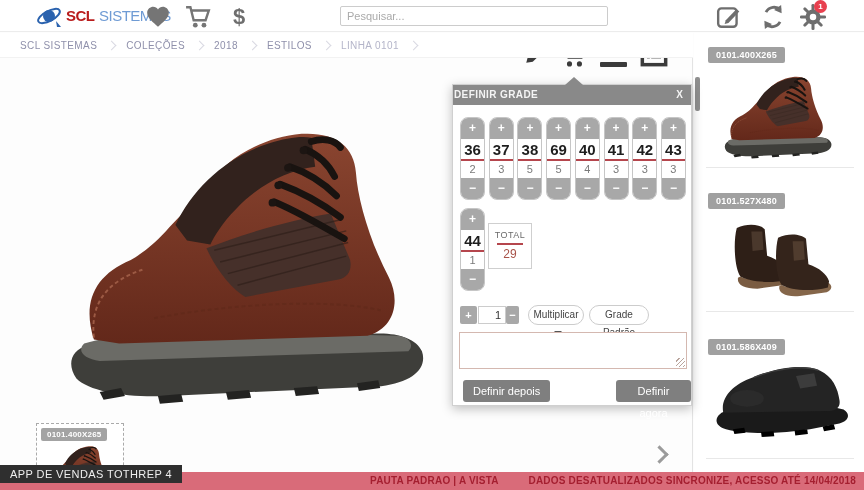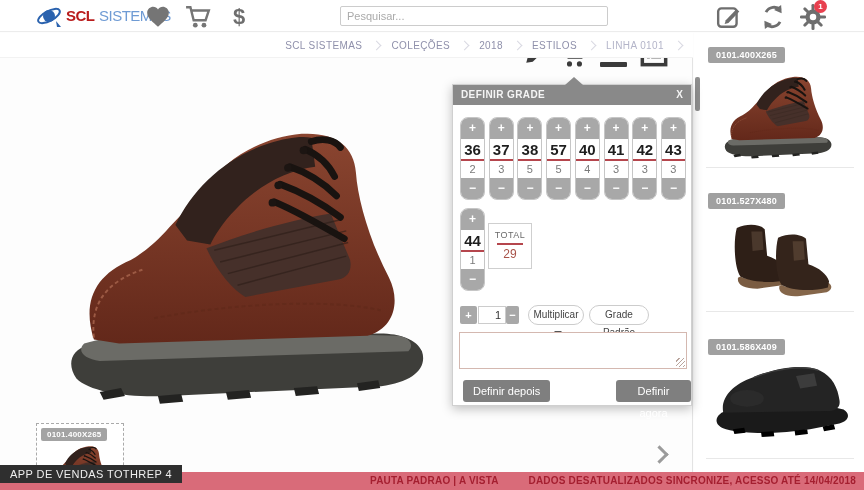--- a/index.html
+++ b/index.html
@@ -12,41 +12,41 @@
   .logo-text b { color:#b91c1c; font-size:15px; letter-spacing:-0.5px; }
   .logo-text span { color:#6f9bd4; font-size:15px; font-weight:normal; letter-spacing:-0.5px; }
   .tb-icon { position:absolute; top:4px; width:26px; height:26px; cursor:pointer; }
   .dollar { font-size:22px; font-weight:bold; color:#6e6e6e; line-height:26px; text-align:center; }
   .search-wrap { position:absolute; left:340px; top:6px; }
   .search-wrap input { width:268px; height:20px; border:1px solid #ccc; border-radius:2px; font-size:11px; padding:0 6px; color:#555; font-family:"Liberation Sans",sans-serif; }
   .search-wrap input::placeholder { color:#aaa; }
   .badge { position:absolute; left:814px; top:0px; min-width:13px; height:13px; background:#e8404f; color:#fff; border-radius:7px; font-size:8px; font-weight:bold; text-align:center; line-height:13px; padding:0 2px; z-index:31; }
 
   
-  .crumbbar { position:absolute; left:0; top:33px; width:693px; height:25px; background:#fff; border-bottom:1px solid #f2f2f2; display:flex; align-items:center; padding-left:20px; z-index:5;justify-content:flex-end; }
+  .crumbbar { position:absolute; left:0; top:33px; width:693px; height:25px; background:#fff; border-bottom:1px solid #f2f2f2; display:flex; align-items:center; padding-left:20px; z-index:5; }
   .crumb { font-size:10px; color:#8f90ab; letter-spacing:.4px; cursor:pointer; white-space:nowrap; }
   .crumb.last { color:#b4b5c9; }
   .crumb-sep { width:7px; height:7px; border-top:1px solid #d9d9e2; border-right:1px solid #d9d9e2; transform:rotate(45deg); margin:0 11px; flex:0 0 auto; }
 
   
   .main { position:absolute; left:0; top:33px; width:693px; height:440px; background:#fdfdfd; border-right:1px solid #e3e3e3; }
   .toolbar-icon { position:absolute; cursor:pointer; }
   .hamburger { display:flex; flex-direction:column; gap:4px; }
   .hamburger div { width:27px; height:5px; background:#3b3b3b; border-radius:1px; }
 
   .hero { position:absolute; left:55px; top:62px; width:400px; height:330px; }
 
   .thumb-sel { position:absolute; left:36px; top:390px; width:88px; height:62px; border:1px dashed #aaa; overflow:hidden; background:#fff; cursor:pointer; }
   .thumb-badge { position:absolute; left:4px; top:4px; background:rgba(150,150,150,.88); color:#fff; font-size:8px; font-weight:bold; padding:2px 6px; border-radius:2px; letter-spacing:.2px; z-index:2; }
   .next-arrow { position:absolute; left:653px; top:415px; width:13px; height:13px; border-top:3px solid #9b9b9b; border-right:3px solid #9b9b9b; transform:rotate(45deg); cursor:pointer; }
 
   
   .modal { position:absolute; left:452px; top:84px; width:240px; height:322px; background:#fff; border:1px solid #d0d0d0; box-shadow:0 3px 10px rgba(0,0,0,.25); z-index:20; }
   .modal-caret { position:absolute; left:112px; top:-8px; width:0; height:0; border-left:9px solid transparent; border-right:9px solid transparent; border-bottom:8px solid #898989; }
-  .modal-header { position:absolute; left:0; top:0; width:100%; height:20px; background:#898989; color:#f4f4f4; font-size:10px; font-weight:bold; letter-spacing:.4px; line-height:20px; padding:0 8px; }
+  .modal-header { position:absolute; left:0; top:0; width:100%; height:20px; background:#898989; color:#f4f4f4; font-size:10px; font-weight:bold; letter-spacing:.4px; line-height:20px; padding:0 1px; }
   .modal-close { position:absolute; right:8px; top:0; line-height:20px; font-size:10px; font-weight:bold; color:#f4f4f4; cursor:pointer; }
   .grid-row1 { position:absolute; left:7px; top:32px; width:226px; display:flex; justify-content:space-between; }
   .size-col { width:25px; border:1px solid #c6c6c6; border-radius:8px; overflow:hidden; background:#fff; display:flex; flex-direction:column; }
   .pm { background:#a8a8a8; color:#fff; font-weight:bold; font-size:12px; height:21px; line-height:21px; text-align:center; cursor:pointer; }
   .size-num { height:22px; line-height:22px; text-align:center; font-size:15px; font-weight:bold; color:#1e1e1e; border-bottom:2px solid #b5464d; background:#fff; }
   .size-qty { height:17px; line-height:17px; text-align:center; font-size:11px; color:#7a7a7a; background:#fff; }
   .col-44 { position:absolute; left:7px; top:123px; }
   .total-box { position:absolute; left:35px; top:138px; width:44px; height:46px; border:1px solid #cfcfcf; text-align:center; }
   .total-label { font-size:9px; color:#6b6b6b; letter-spacing:.5px; margin-top:6px; }
   .total-line { width:26px; height:0; border-top:2px solid #b5464d; margin:3px auto 2px; }
@@ -260,21 +260,21 @@
       <div class="pm">−</div>
     </div>
     <div class="size-col">
       <div class="pm">+</div>
       <div class="size-num">38</div>
       <div class="size-qty">5</div>
       <div class="pm">−</div>
     </div>
     <div class="size-col">
       <div class="pm">+</div>
-      <div class="size-num">57</div>
+      <div class="size-num">69</div>
       <div class="size-qty">5</div>
       <div class="pm">−</div>
     </div>
     <div class="size-col">
       <div class="pm">+</div>
       <div class="size-num">40</div>
       <div class="size-qty">4</div>
       <div class="pm">−</div>
     </div>
     <div class="size-col">

